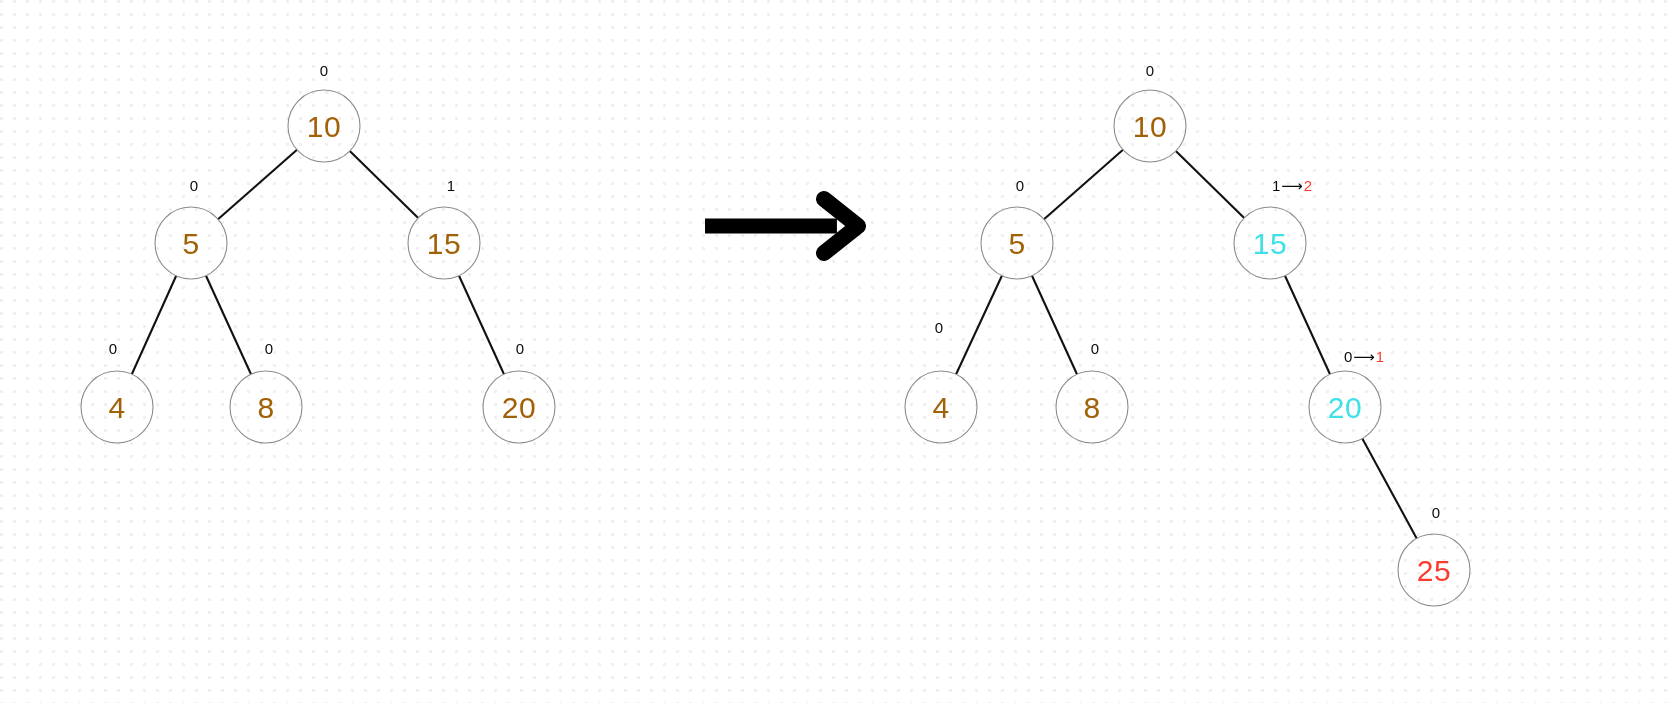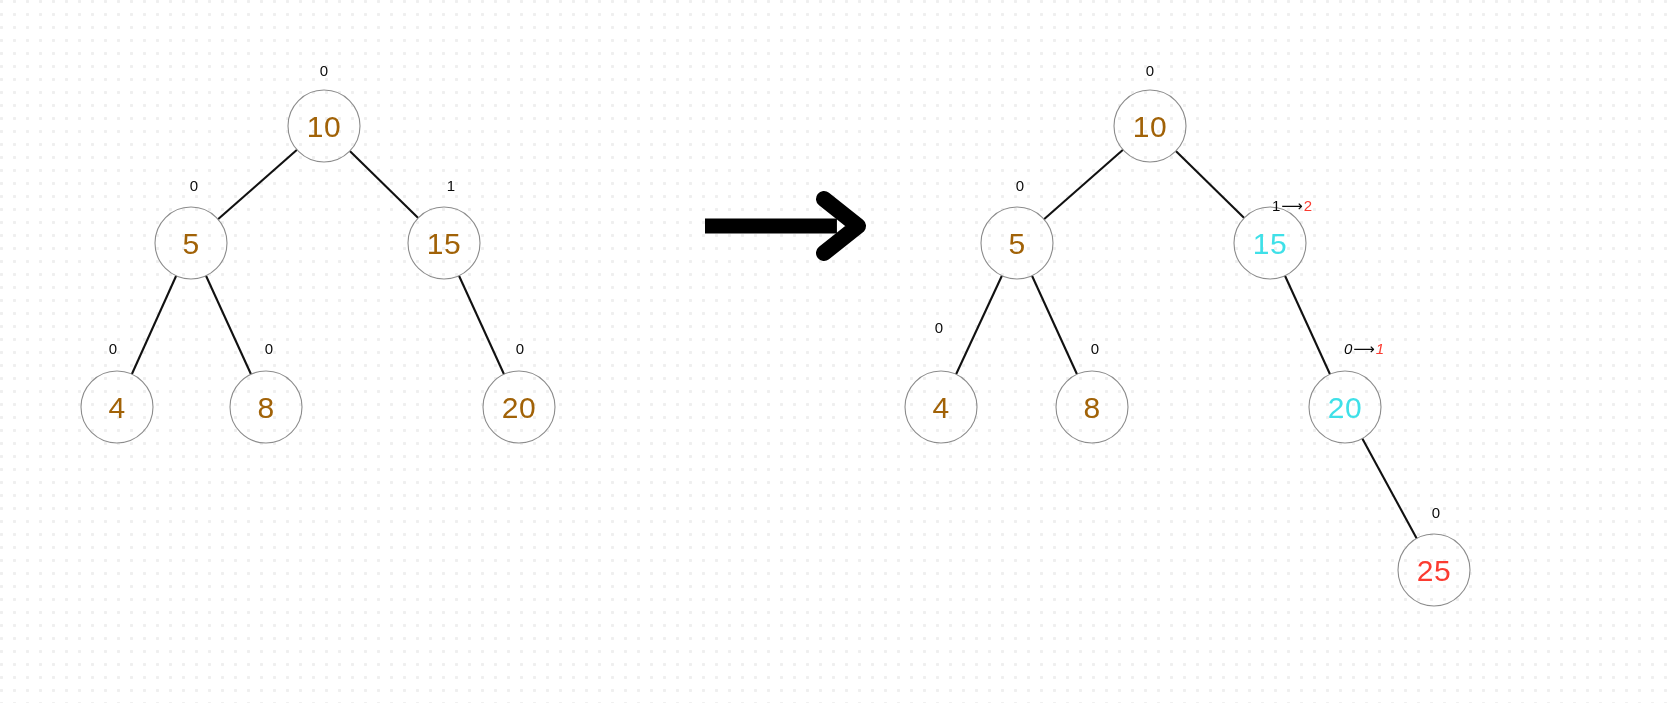--- a/index.html
+++ b/index.html
@@ -112,19 +112,19 @@
       <div class="bf-label" style="left: 520px; top: 348px;"><span class="old">0</span></div>
       <div class="node-label c-black" style="left: 1150px; top: 127px;">10</div>
       <div class="node-label c-black" style="left: 1017px; top: 244px;">5</div>
       <div class="node-label c-cyan" style="left: 1270px; top: 244px;">15</div>
       <div class="node-label c-black" style="left: 941px; top: 408px;">4</div>
       <div class="node-label c-black" style="left: 1092px; top: 408px;">8</div>
       <div class="node-label c-cyan" style="left: 1345px; top: 408px;">20</div>
       <div class="node-label c-red" style="left: 1434px; top: 571px;">25</div>
       <div class="bf-label" style="left: 1150px; top: 70px;"><span class="old">0</span></div>
       <div class="bf-label" style="left: 1020px; top: 185px;"><span class="old">0</span></div>
-      <div class="bf-label" style="left: 1292px; top: 185px; margin-top: 20px;"><span class="old">1</span><span class="arrow">⟶</span><span class="new">2</span></div>
+      <div class="bf-label" style="left: 1292px; top: 185px;"><span class="old">1</span><span class="arrow">⟶</span><span class="new">2</span></div>
       <div class="bf-label" style="left: 939px; top: 327px;"><span class="old">0</span></div>
       <div class="bf-label" style="left: 1095px; top: 348px;"><span class="old">0</span></div>
-      <div class="bf-label" style="left: 1364px; top: 348px; font-style: italic;"><span class="old">0</span><span class="arrow">⟶</span><span class="new">1</span></div>
+      <div class="bf-label" style="left: 1364px; top: 356px;"><span class="old">0</span><span class="arrow">⟶</span><span class="new">1</span></div>
       <div class="bf-label" style="left: 1436px; top: 512px;"><span class="old">0</span></div>
     </div>
 </div>
 
 </body></html>

